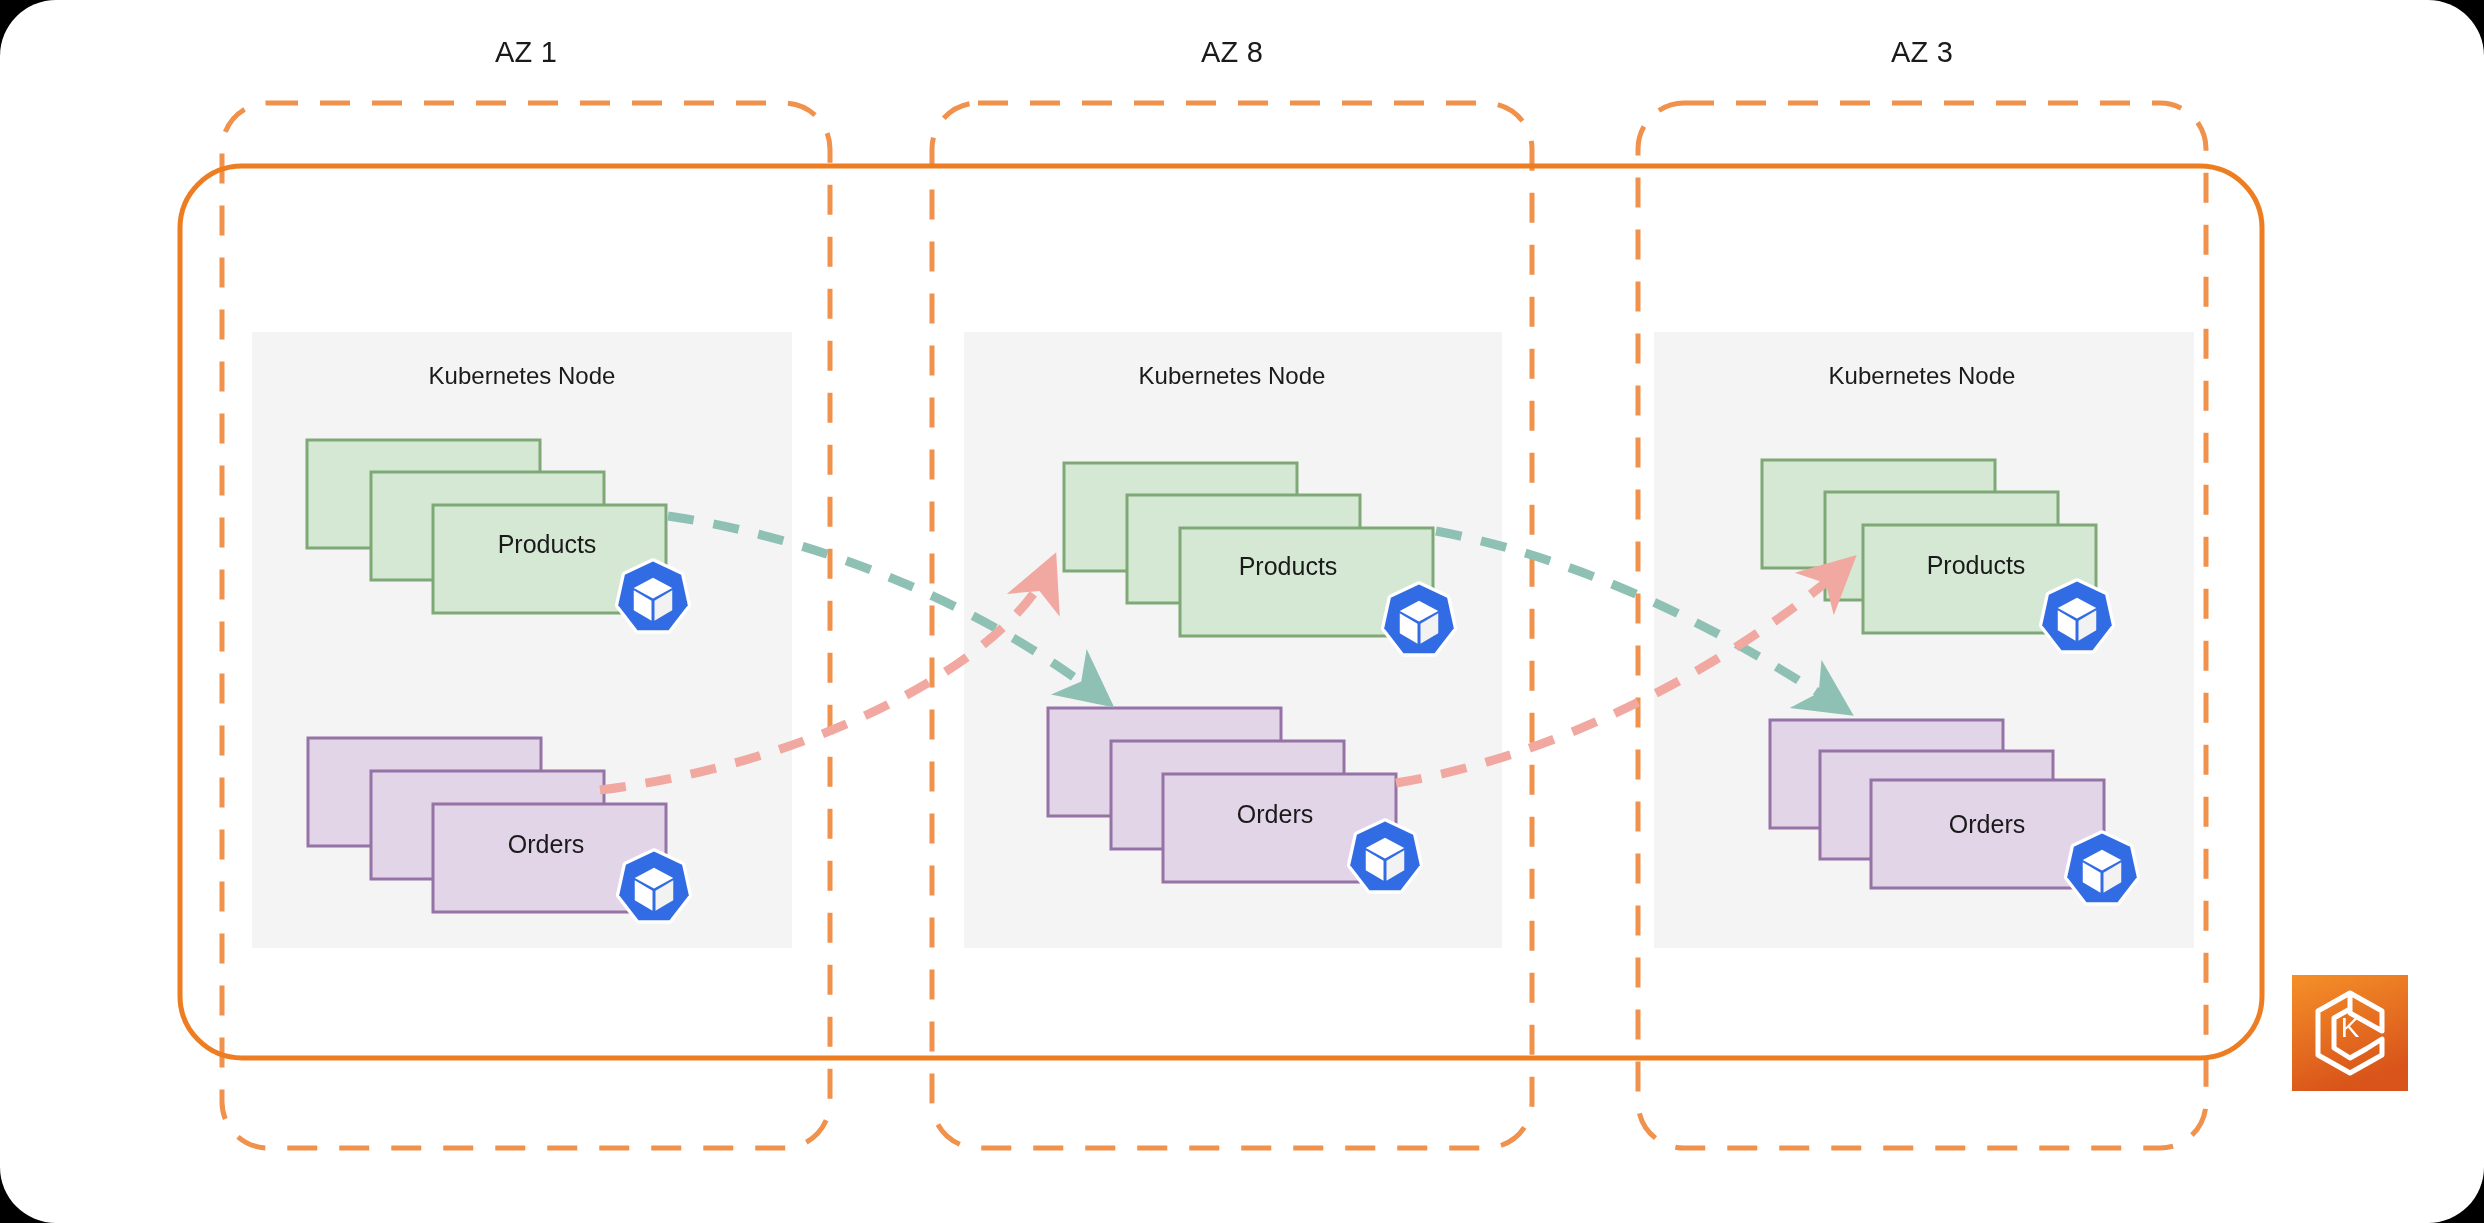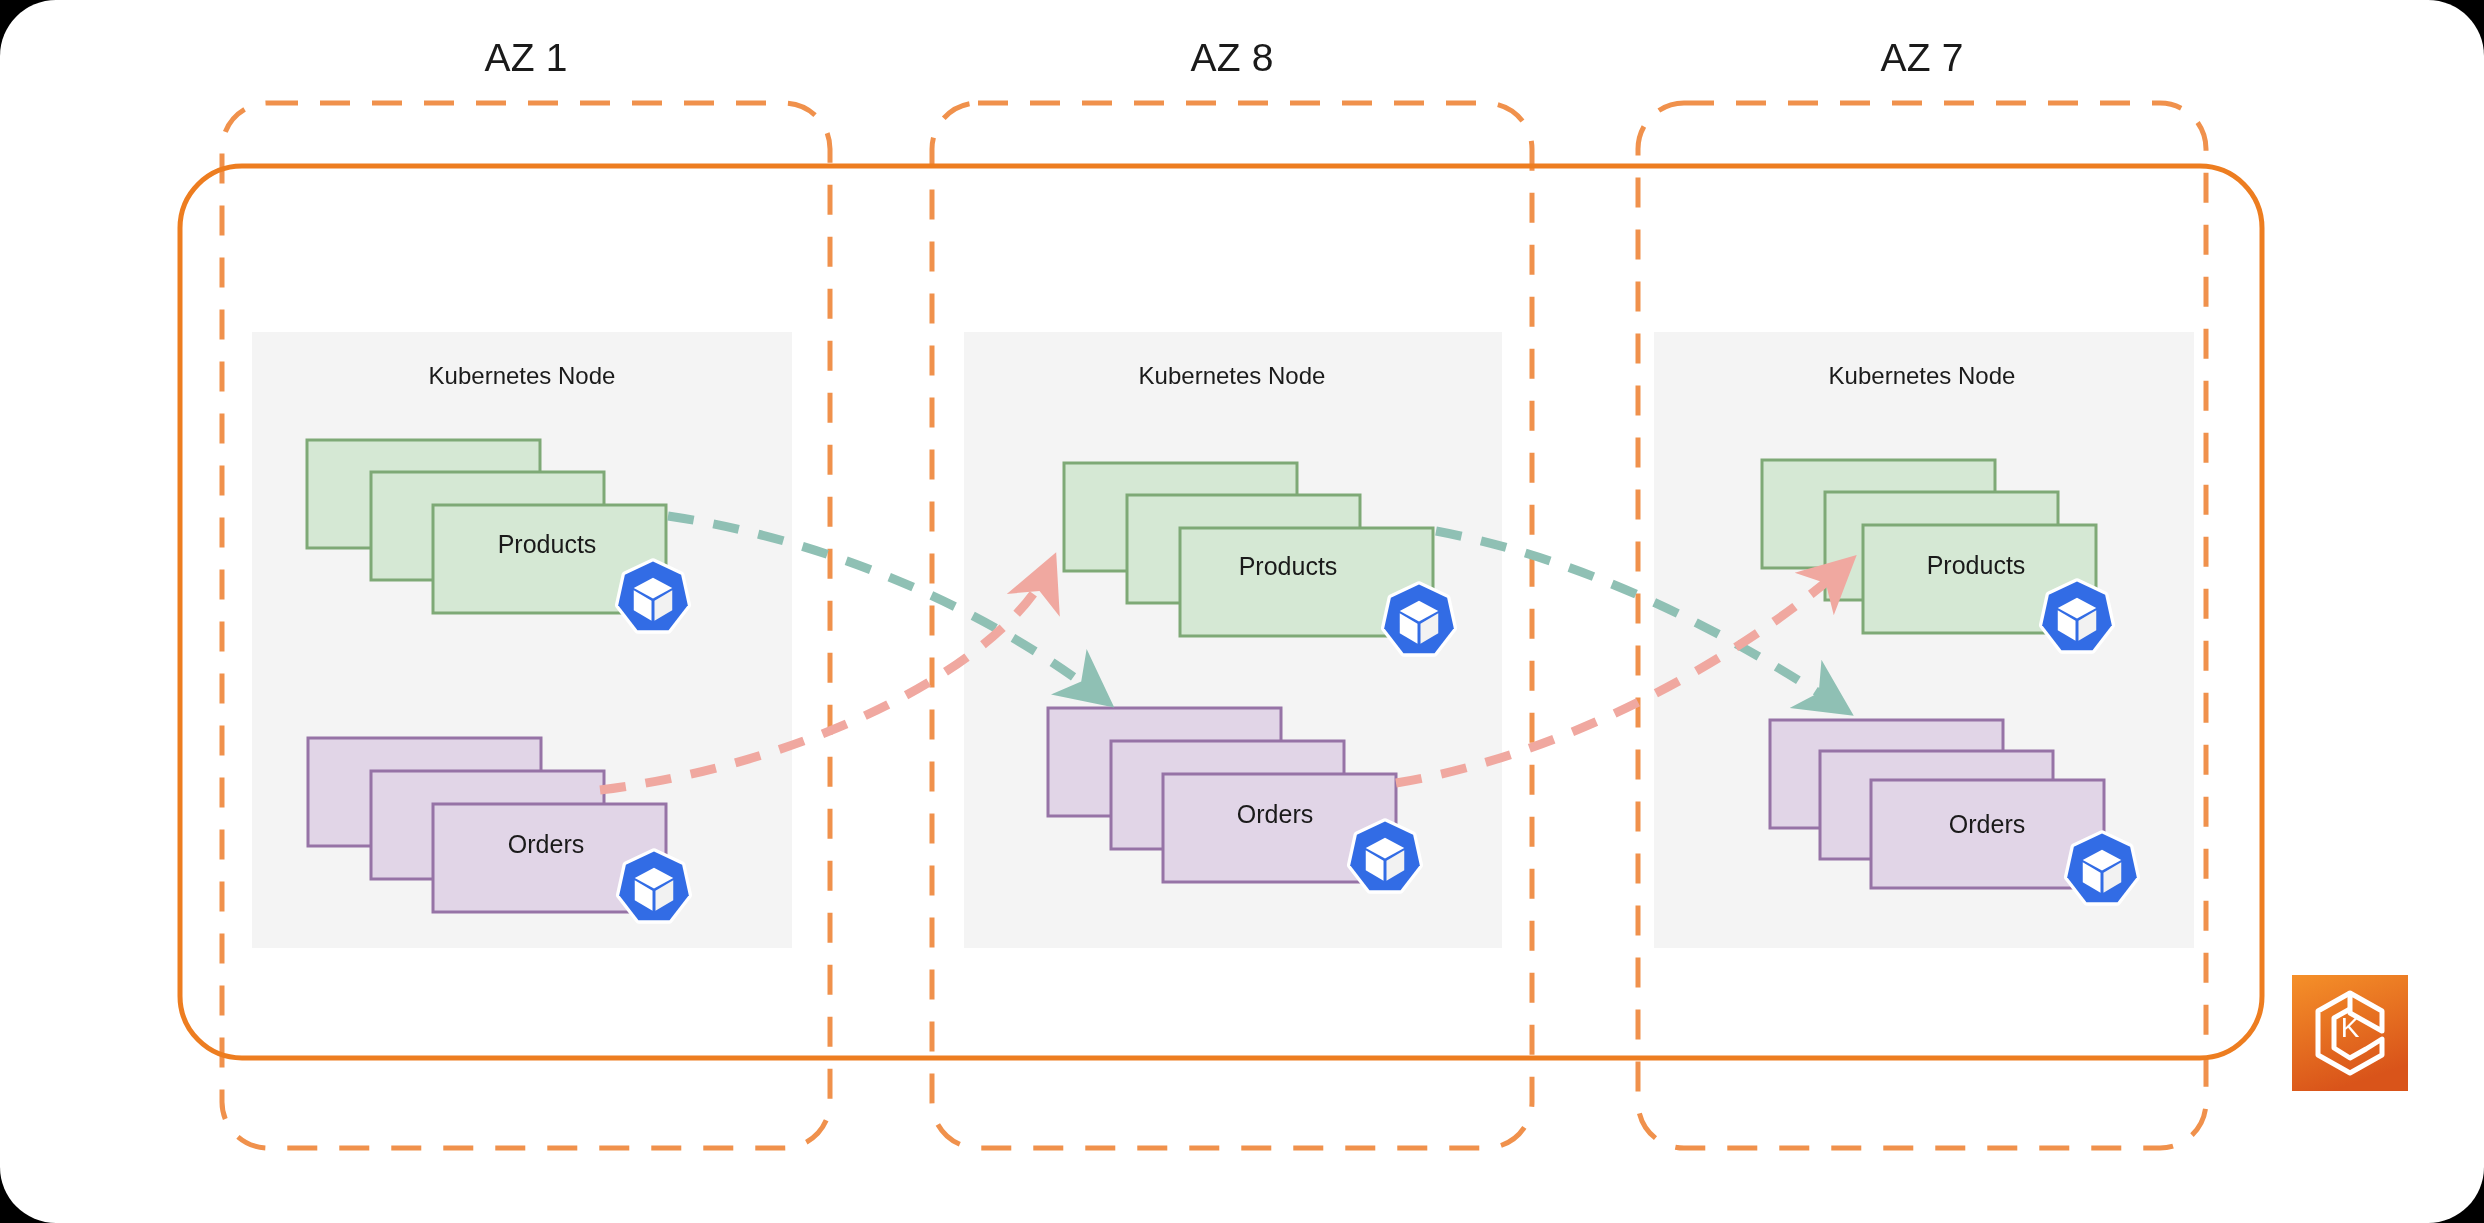--- a/index.html
+++ b/index.html
@@ -28,21 +28,21 @@
     border-radius: 56px;
   }
   #diagram-svg {
     position: absolute;
     left: 0; top: 0;
     width: 2484px;
     height: 1223px;
   }
   .az-label {
     position: absolute;
-    font-size: 39px;
+    font-size: 29px;
     color: #1a1a1a;
     font-family: "Liberation Sans", sans-serif;
     white-space: nowrap;
     transform: translateX(-50%);
     letter-spacing: 0.2px;
   }
   .node-title {
     position: absolute;
     font-size: 24px;
     color: #1a1a1a;
@@ -186,21 +186,21 @@
       <g fill="none" stroke="#ffffff" stroke-width="5" stroke-linejoin="round">
         <path d="M58 18 L90 36 L90 56 L58 38 Z"></path>
         <path d="M58 18 L26 36 L26 80 L58 98 L90 80 L90 64 L74 74 L58 83 L42 73 L42 43 L58 34"></path>
       </g>
       <text x="58" y="62" font-family="Liberation Sans, sans-serif" font-size="28" fill="#ffffff" text-anchor="middle">K</text>
     </g>
   </svg>
 
   <div class="az-label" style="left:526px; top:36px;">AZ 1</div>
   <div class="az-label" style="left:1232px; top:36px;">AZ 8</div>
-  <div class="az-label" style="left:1922px; top:36px;">AZ 7</div>
+  <div class="az-label" style="left:1922px; top:36px;">AZ 3</div>
 
   <div class="node-title" style="left:522px; top:362px;">Kubernetes Node</div>
   <div class="node-title" style="left:1232px; top:362px;">Kubernetes Node</div>
   <div class="node-title" style="left:1922px; top:362px;">Kubernetes Node</div>
 
   <div class="pod-label" style="left:547px; top:544px;">Products</div>
   <div class="pod-label" style="left:546px; top:844px;">Orders</div>
 
   <div class="pod-label" style="left:1288px; top:566px;">Products</div>
   <div class="pod-label" style="left:1275px; top:814px;">Orders</div>

